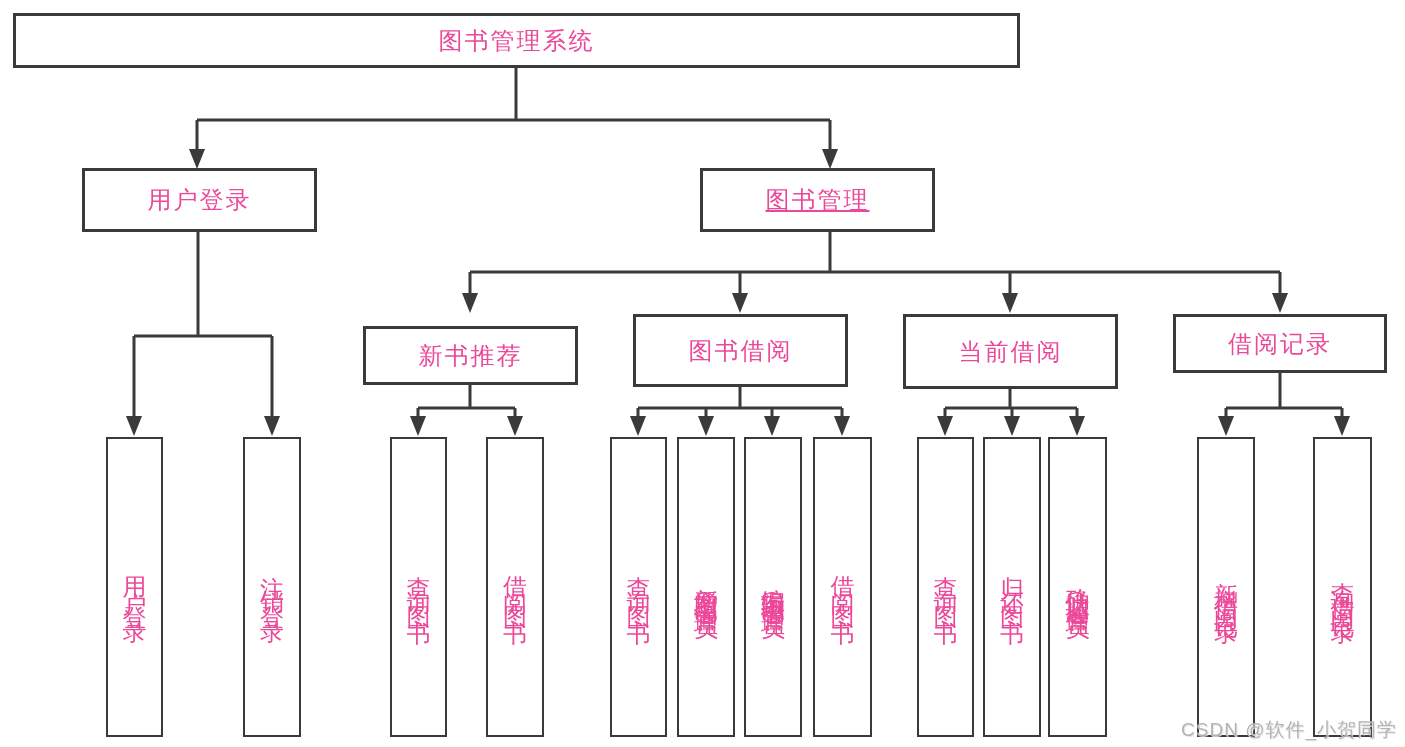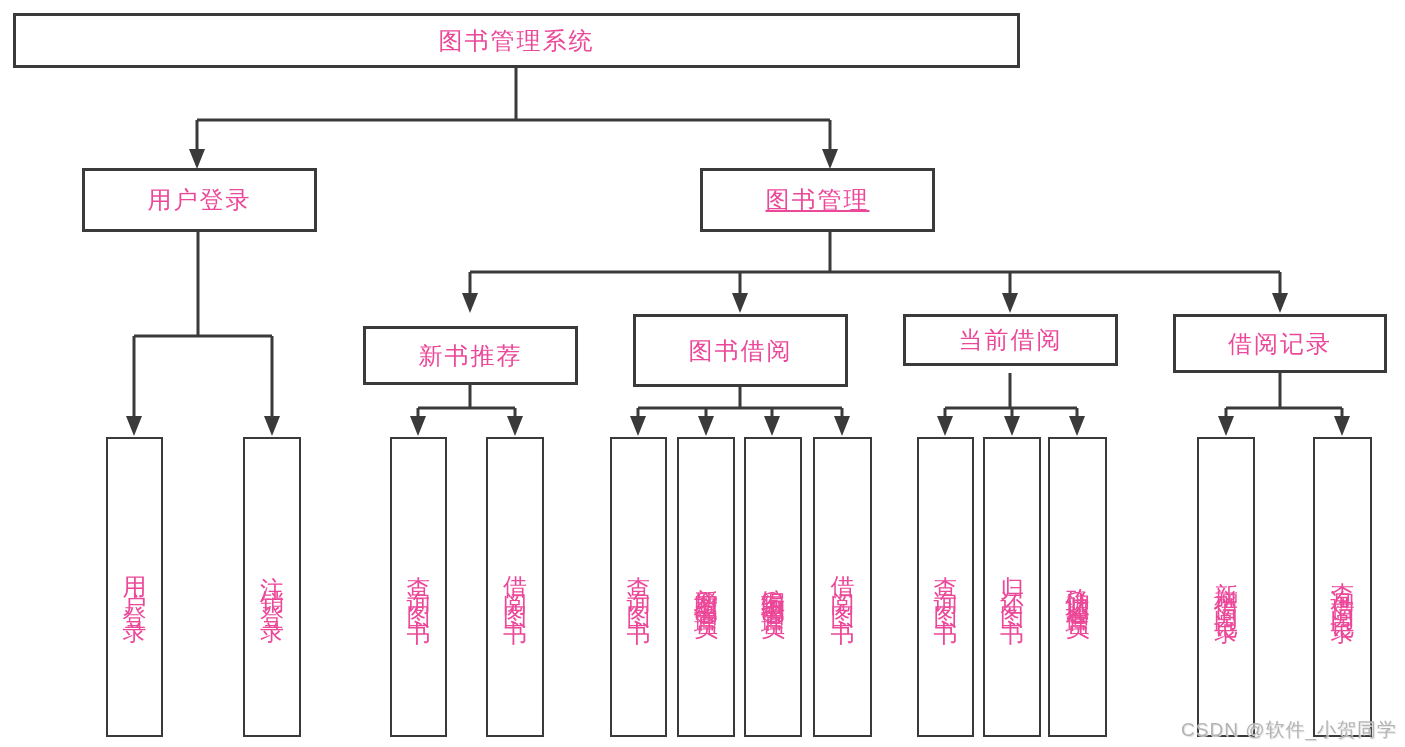--- a/index.html
+++ b/index.html
@@ -118,21 +118,21 @@
   <div class="node hnode" style="left:700px; top:168px; width:235px; height:64px;text-decoration:underline;">
     <span>图书管理</span>
   </div>
 
   <div class="node hnode" style="left:363px; top:314px; width:215px; height:59px;margin-top:12px;">
     <span>新书推荐</span>
   </div>
   <div class="node hnode" style="left:633px; top:314px; width:215px; height:73px;">
     <span>图书借阅</span>
   </div>
-  <div class="node hnode" style="left:903px; top:314px; width:215px; height:52px;">
+  <div class="node hnode" style="left:903px; top:314px; width:215px; height:75px;">
     <span>当前借阅</span>
   </div>
   <div class="node hnode" style="left:1173px; top:314px; width:214px; height:59px;">
     <span>借阅记录</span>
   </div>
 
   <div class="node vnode" style="left:106px; width:57px;">
     <span class="vtext ls-wide">用户登录</span>
   </div>
   <div class="node vnode" style="left:243px; width:58px;">

